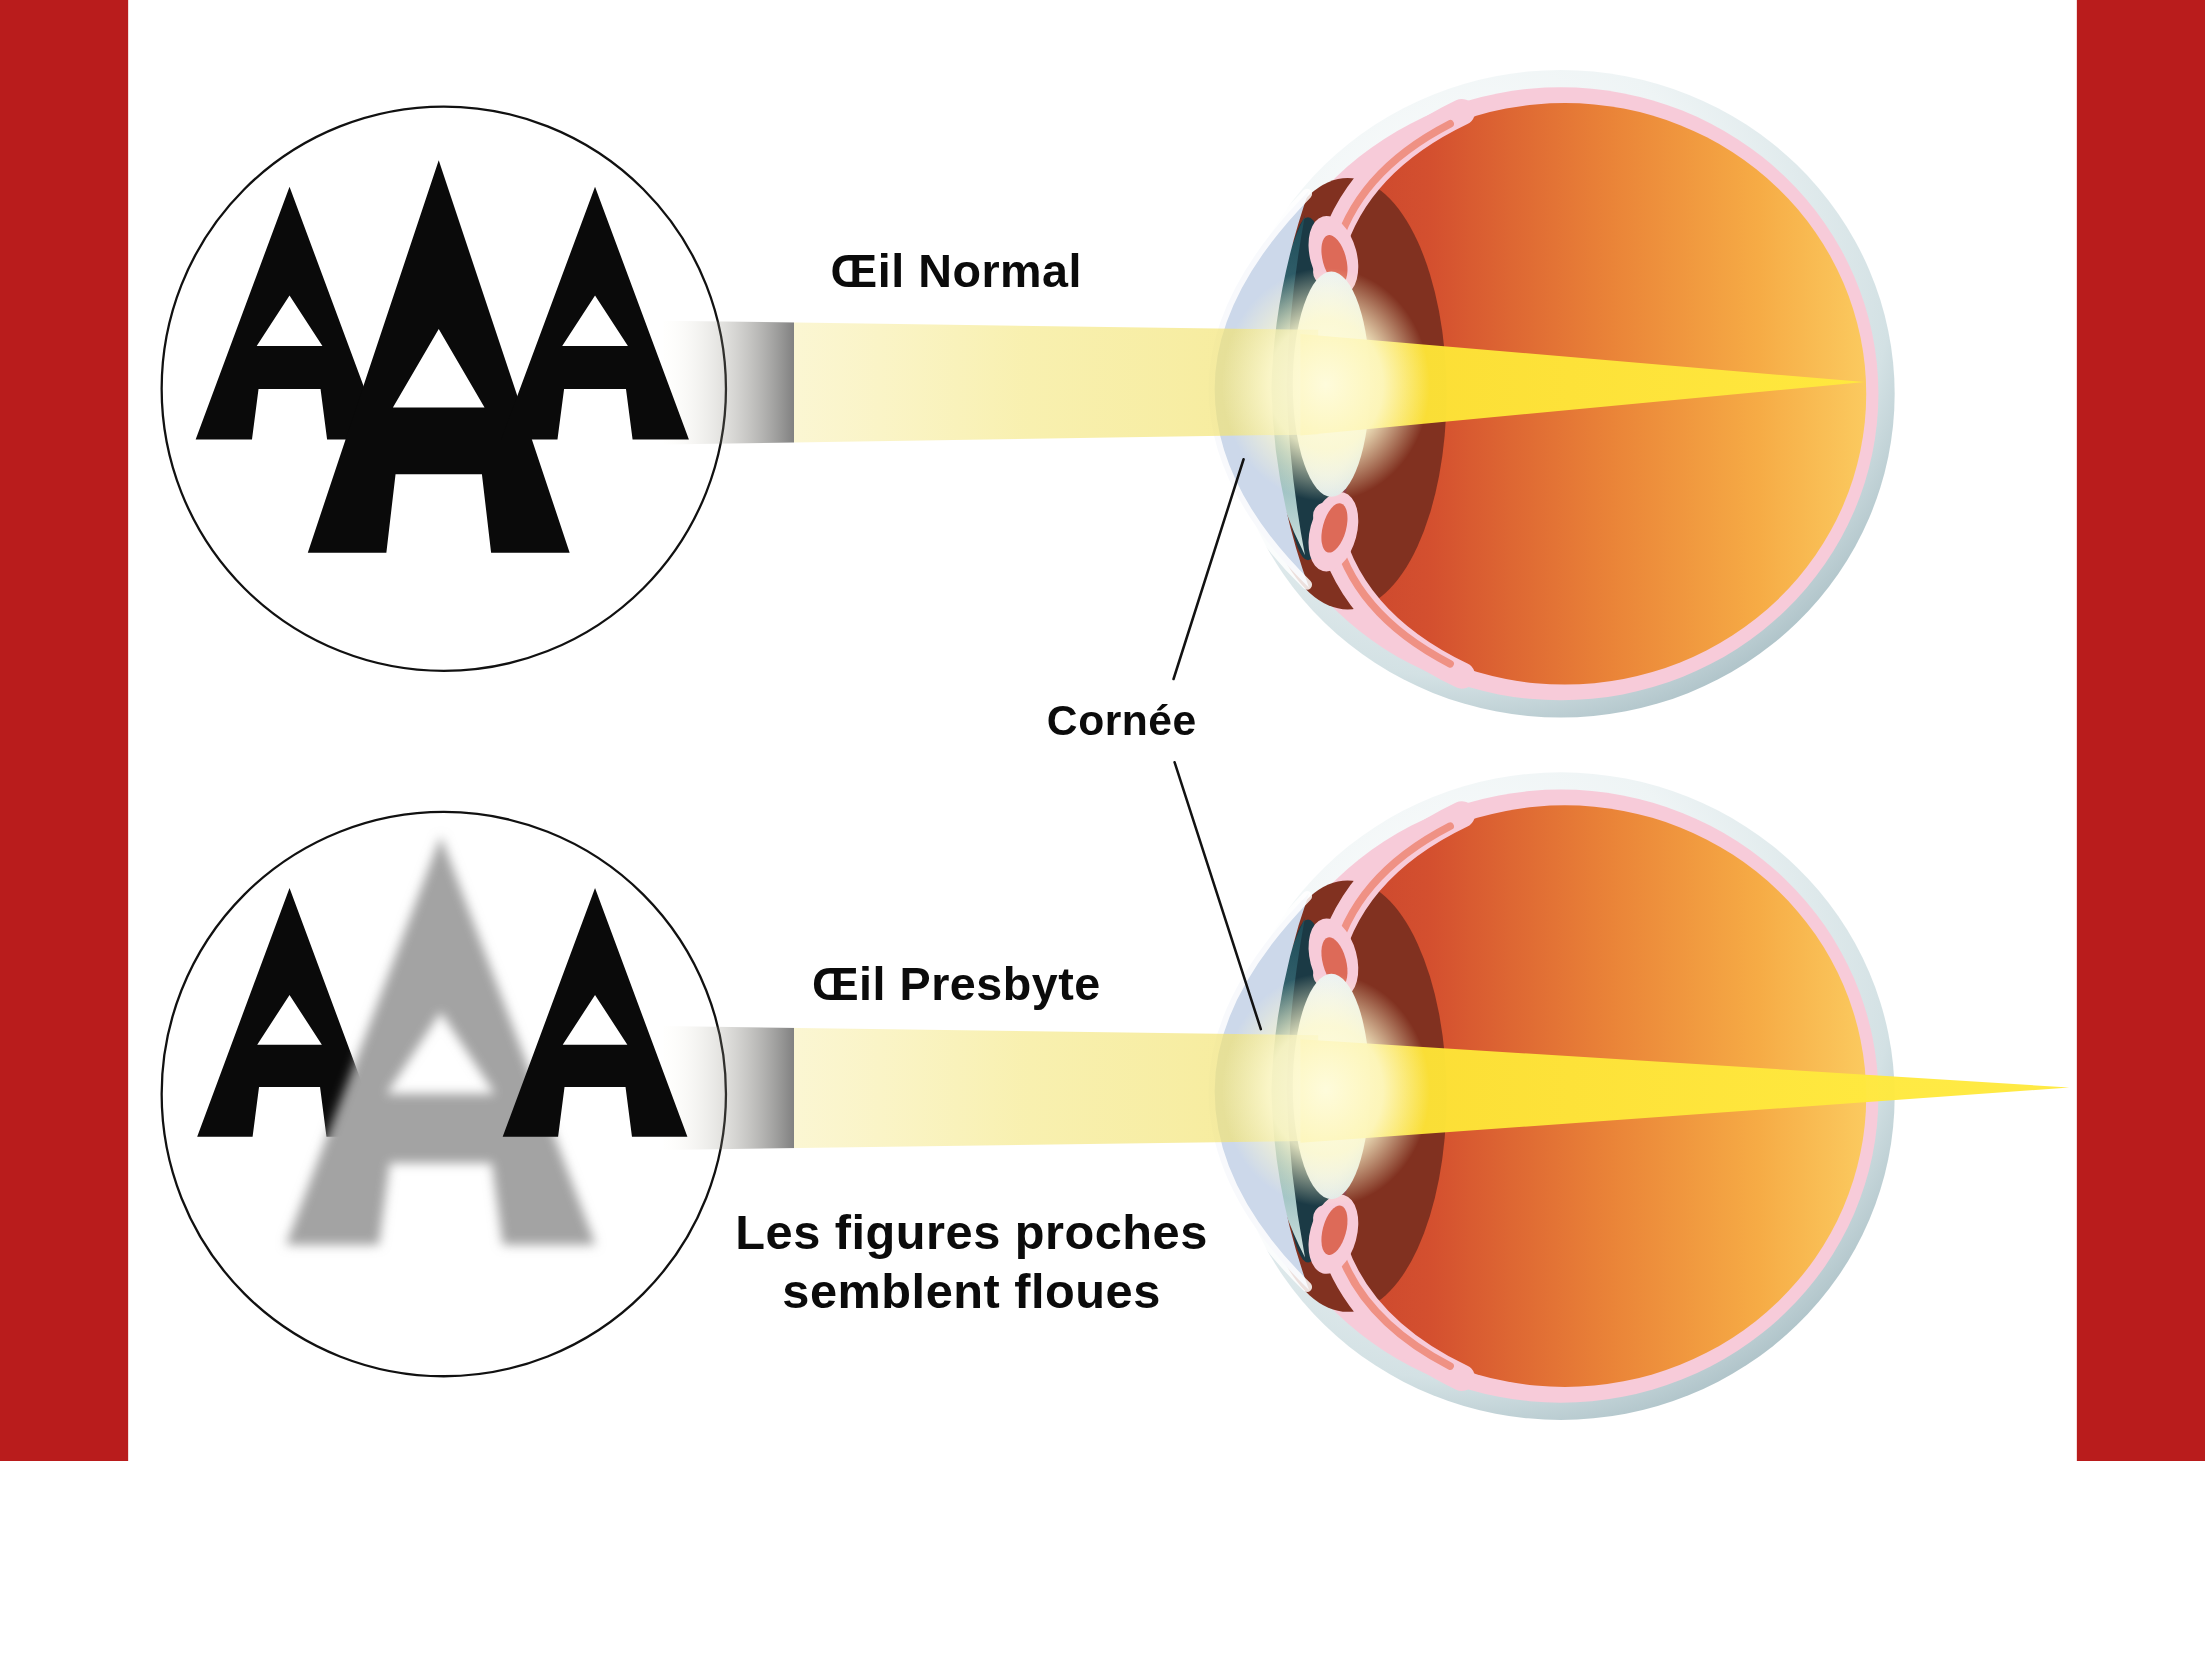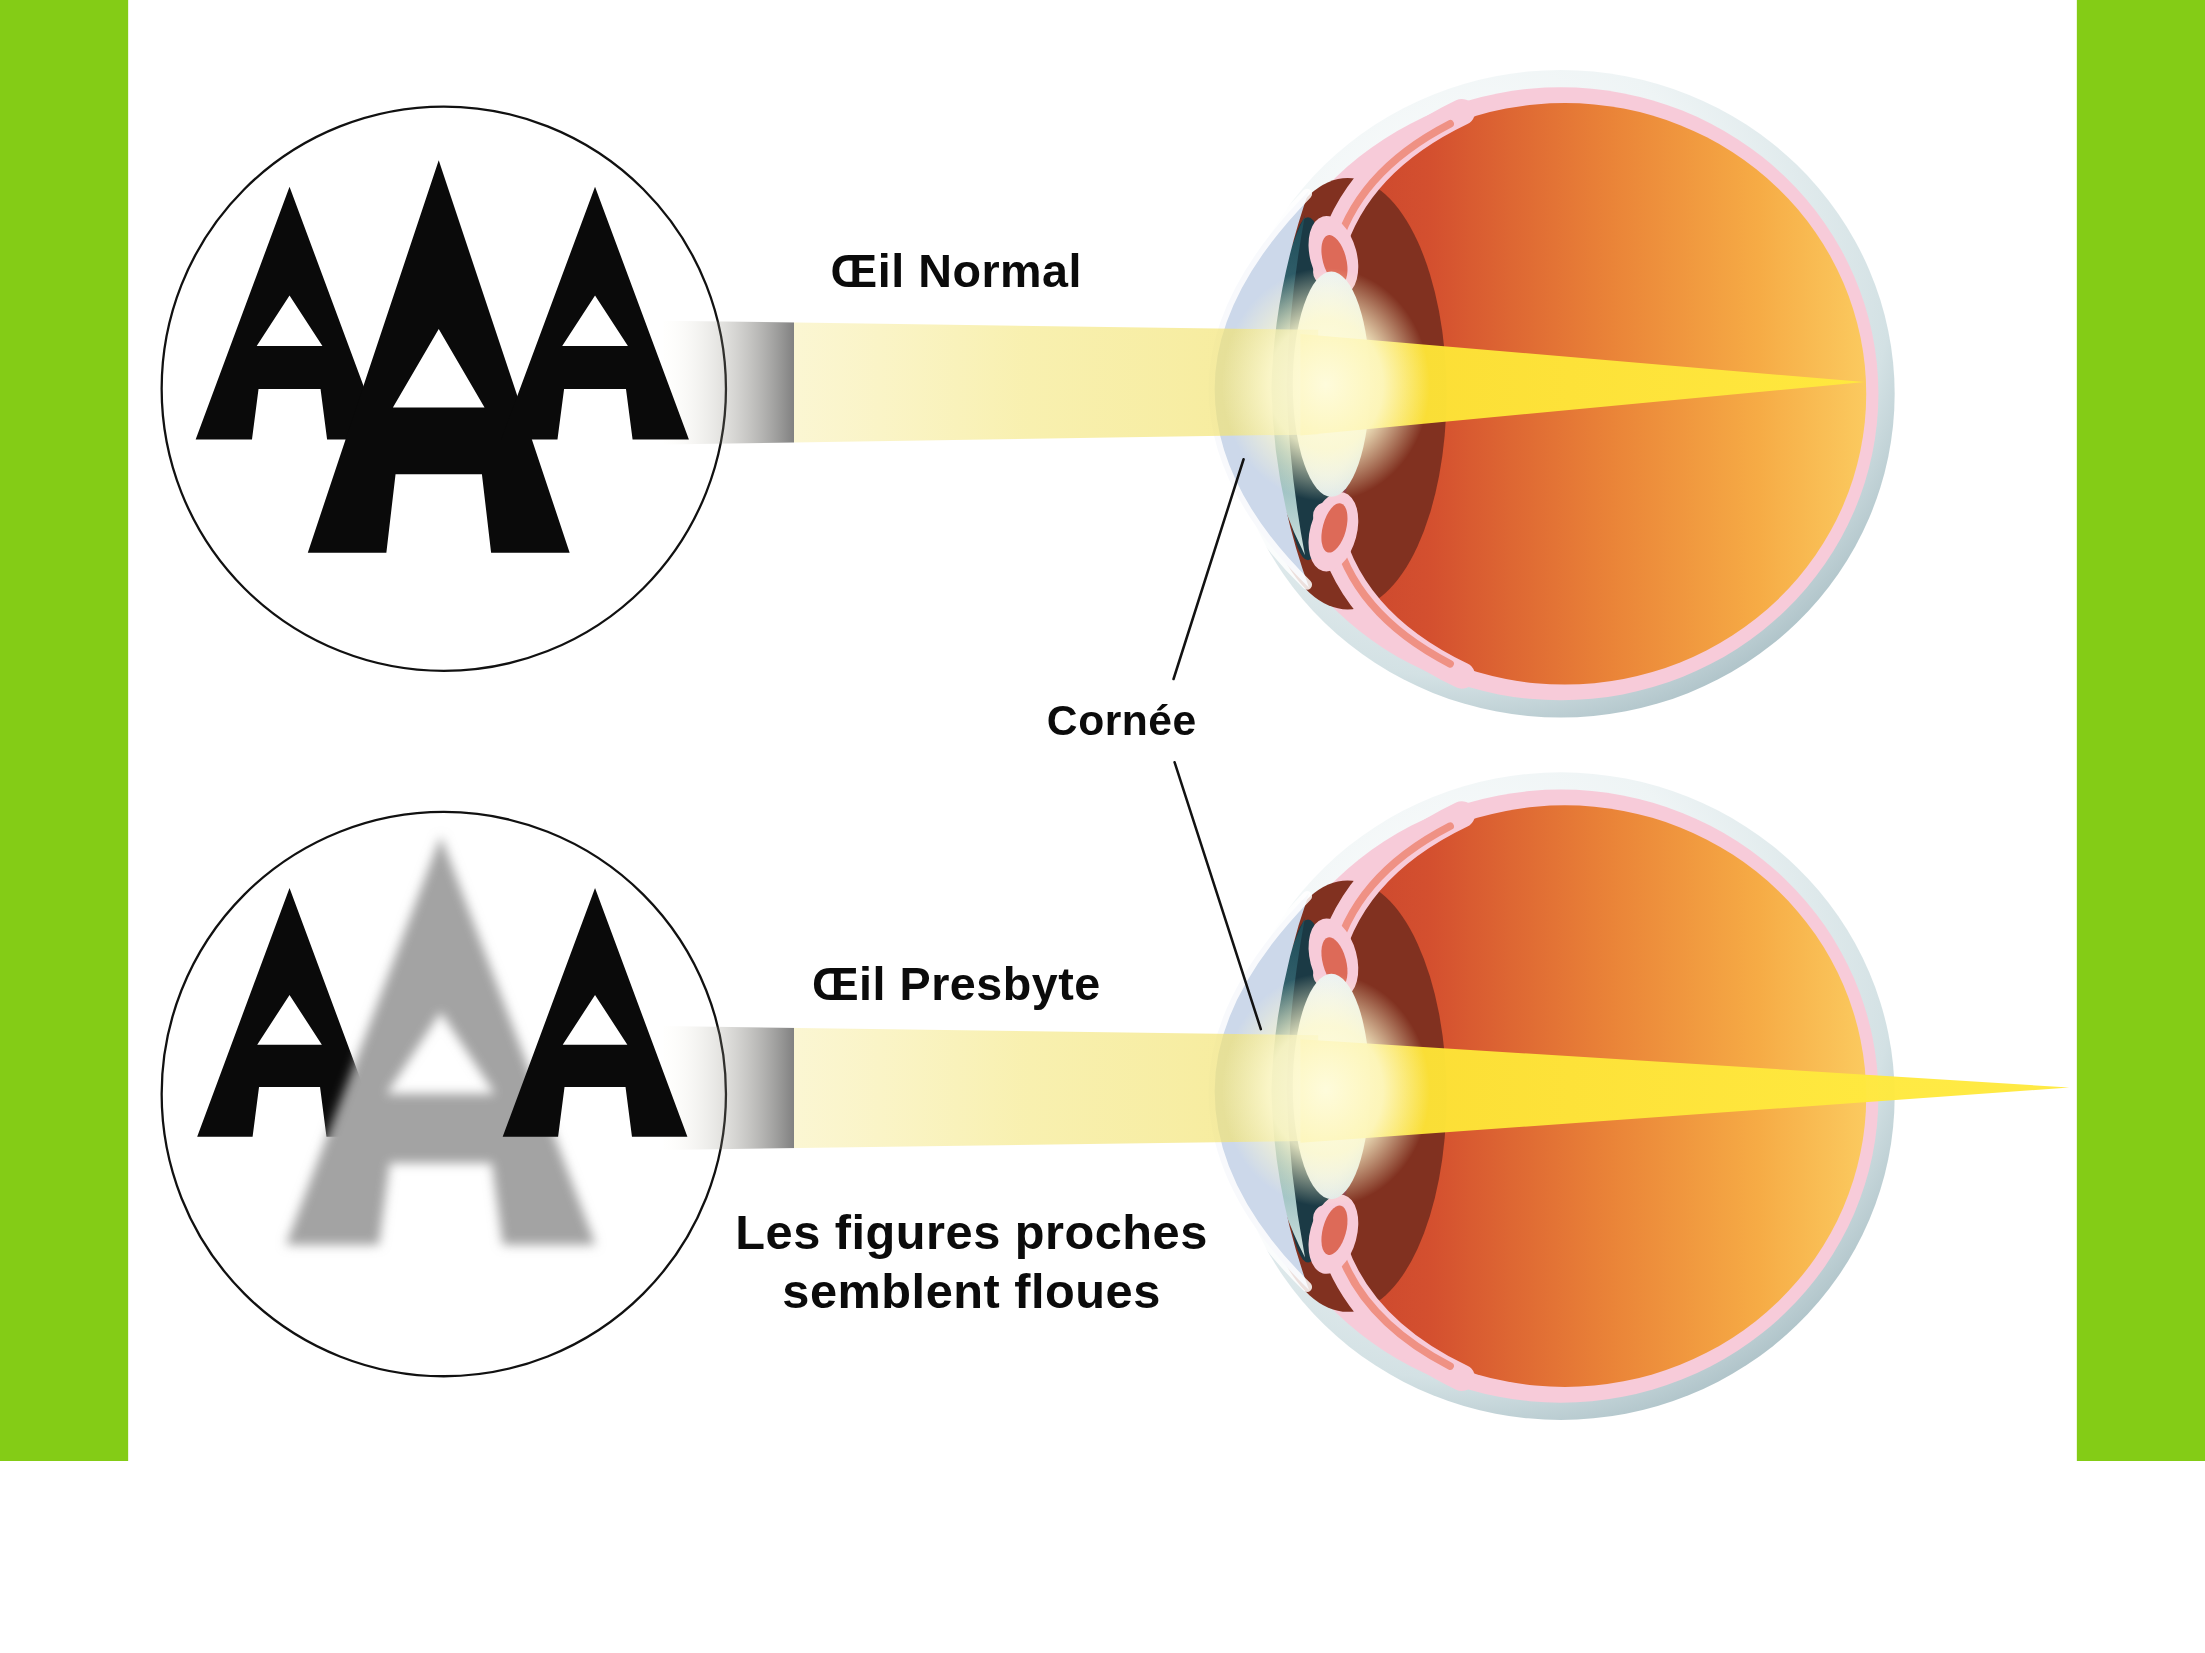--- a/index.html
+++ b/index.html
@@ -1,16 +1,16 @@
 <!DOCTYPE html>
 <html style="font-size:9.2px"><head>
 <meta charset="utf-8">
 <style>
   html,body{margin:0;padding:0;background:#fff;}
-  .stage{width:2205px;height:1461px;position:relative;overflow:hidden;background:#84cc16;}
+  .stage{width:2205px;height:1461px;position:relative;overflow:hidden;background:#b91c1c;}
   svg{display:block;width:100%;height:100%;}
   .lbl{
     font-family:"Liberation Sans","DejaVu Sans",sans-serif;
     font-weight:700;
     fill:#0b0b0b;
     letter-spacing:1px;
   }
   .lbl-92{font-size:92px;}
   .lbl-84{font-size:84px;}
   .lbl-96{font-size:96px;}

